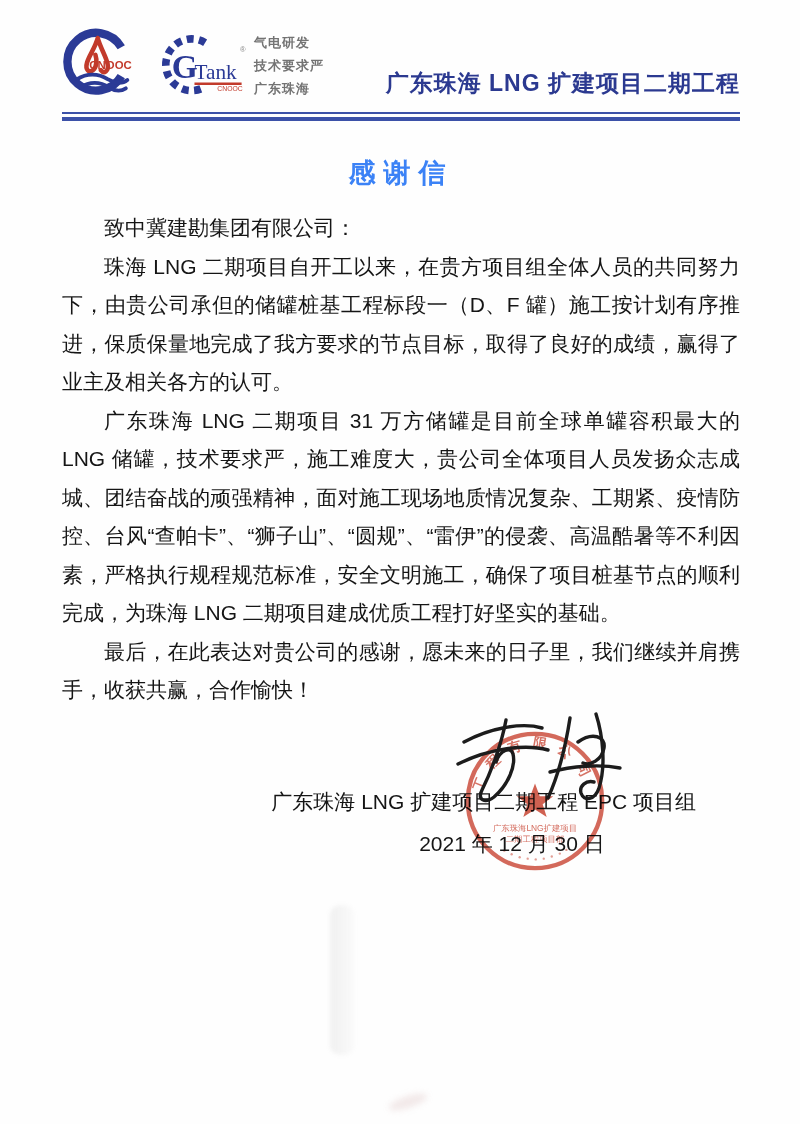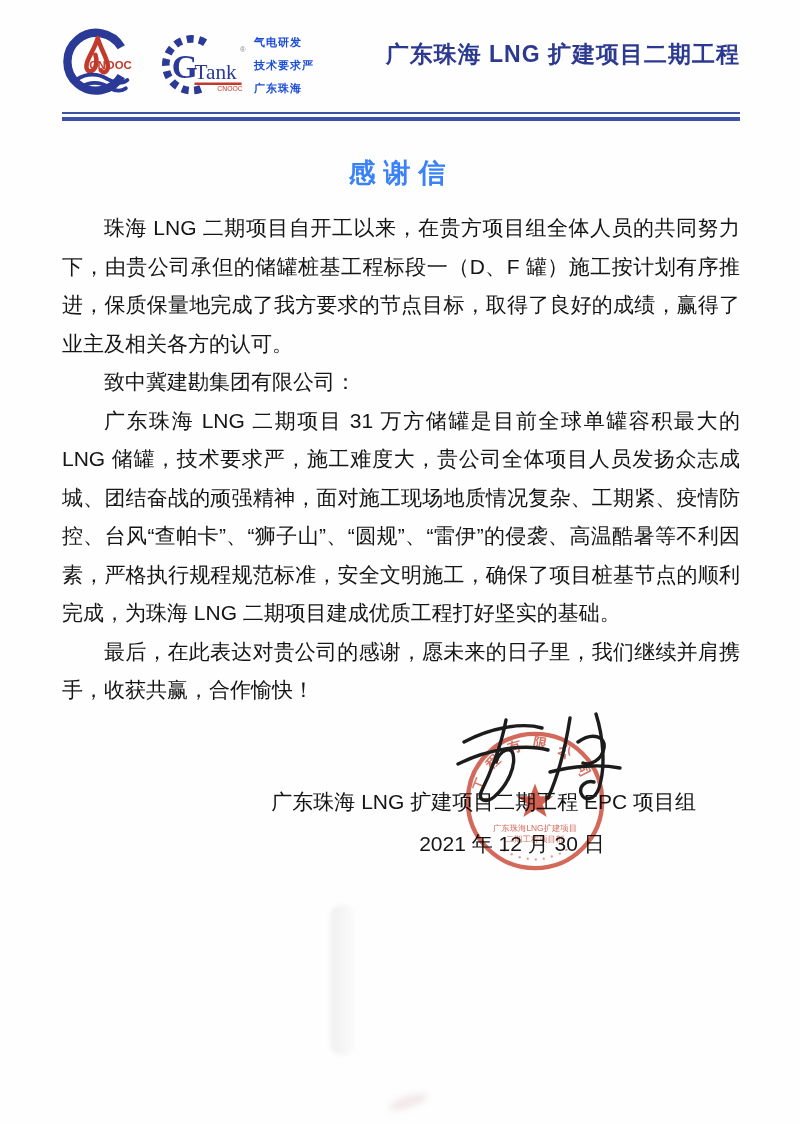--- a/index.html
+++ b/index.html
@@ -10,22 +10,22 @@
     color:#151515;
     position:relative;
     overflow:hidden;
   }
   .page{position:absolute;inset:0;padding:26px 60px 0 62px;}
 
   
   .header-row{display:flex;justify-content:space-between;align-items:flex-start;}
   .logo-group{display:flex;align-items:flex-start;gap:6px;}
   .tagline{display:flex;flex-direction:column;gap:2px;margin-top:6px;}
-  .tagline span{font-size:11px;font-weight:bold;color:#1d4ed8;line-height:21px;letter-spacing:1px;}
-  .project-title{font-size:23px;font-weight:bold;color:#2b3990;margin-top:13px;letter-spacing:1px;white-space:nowrap;}
+  .tagline span{font-size:13px;font-weight:bold;color:#737373;line-height:21px;letter-spacing:1px;}
+  .project-title{font-size:23px;font-weight:bold;color:#2b3990;margin-top:42px;letter-spacing:1px;white-space:nowrap;}
   .rule-wrap{margin-top:10px;}
   .rule-thin{height:2px;background:#3c51a8;}
   .rule-gap{height:3px;}
   .rule-thick{height:4px;background:#3c51a8;}
 
   
   .letter-title{
     text-align:center;font-size:27px;font-weight:bold;color:#3b82f6;
     letter-spacing:8px;margin:34px 0 18px 0;
   }
@@ -100,22 +100,22 @@
 
   <div class="rule-wrap">
     <div class="rule-thin"></div>
     <div class="rule-gap"></div>
     <div class="rule-thick"></div>
   </div>
 
   <div class="letter-title">感谢信</div>
 
   <div class="letter-body">
+    <p>致中冀建勘集团有限公司：</p>
     <p>珠海 LNG 二期项目自开工以来，在贵方项目组全体人员的共同努力下，由贵公司承但的储罐桩基工程标段一（D、F 罐）施工按计划有序推进，保质保量地完成了我方要求的节点目标，取得了良好的成绩，赢得了业主及相关各方的认可。</p>
-    <p>致中冀建勘集团有限公司：</p>
     <p>广东珠海 LNG 二期项目 31 万方储罐是目前全球单罐容积最大的 LNG 储罐，技术要求严，施工难度大，贵公司全体项目人员发扬众志成城、团结奋战的顽强精神，面对施工现场地质情况复杂、工期紧、疫情防控、台风“查帕卡”、“狮子山”、“圆规”、“雷伊”的侵袭、高温酷暑等不利因素，严格执行规程规范标准，安全文明施工，确保了项目桩基节点的顺利完成，为珠海 LNG 二期项目建成优质工程打好坚实的基础。</p>
     <p>最后，在此表达对贵公司的感谢，愿未来的日子里，我们继续并肩携手，收获共赢，合作愉快！</p>
   </div>
 
   <div class="footer">
 
     <div class="sig-org">广东珠海 LNG 扩建项目二期工程 EPC 项目组</div>
     <div class="sig-date">2021 年 12 月 30 日</div>
 
     <svg class="stamp" viewBox="0 0 200 200">

